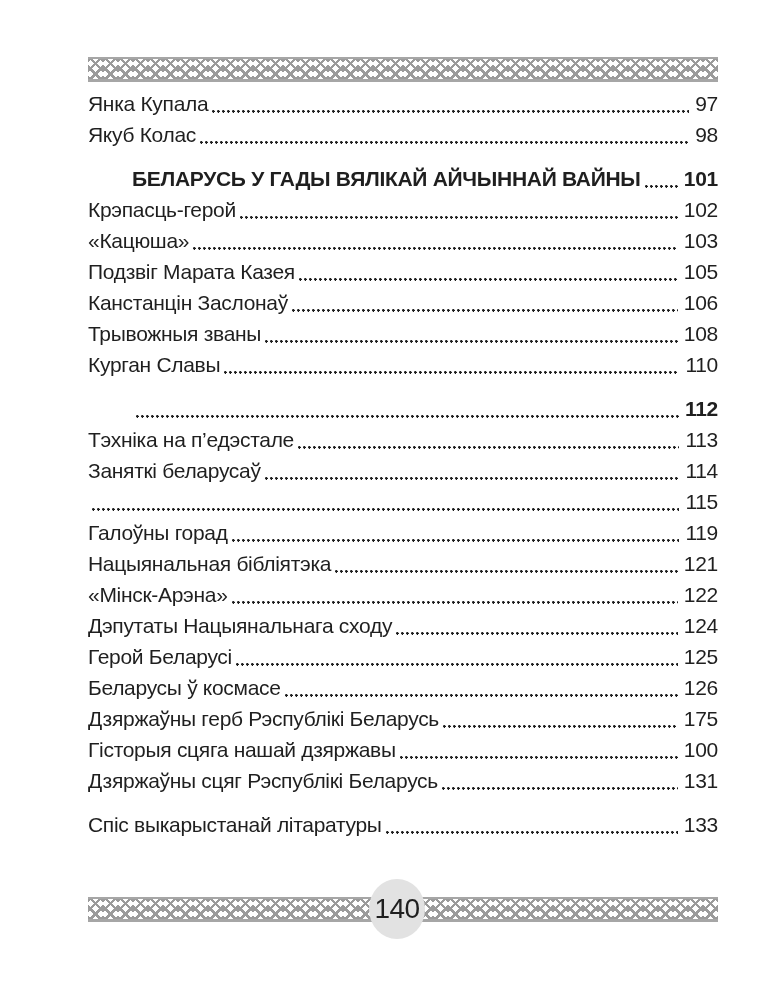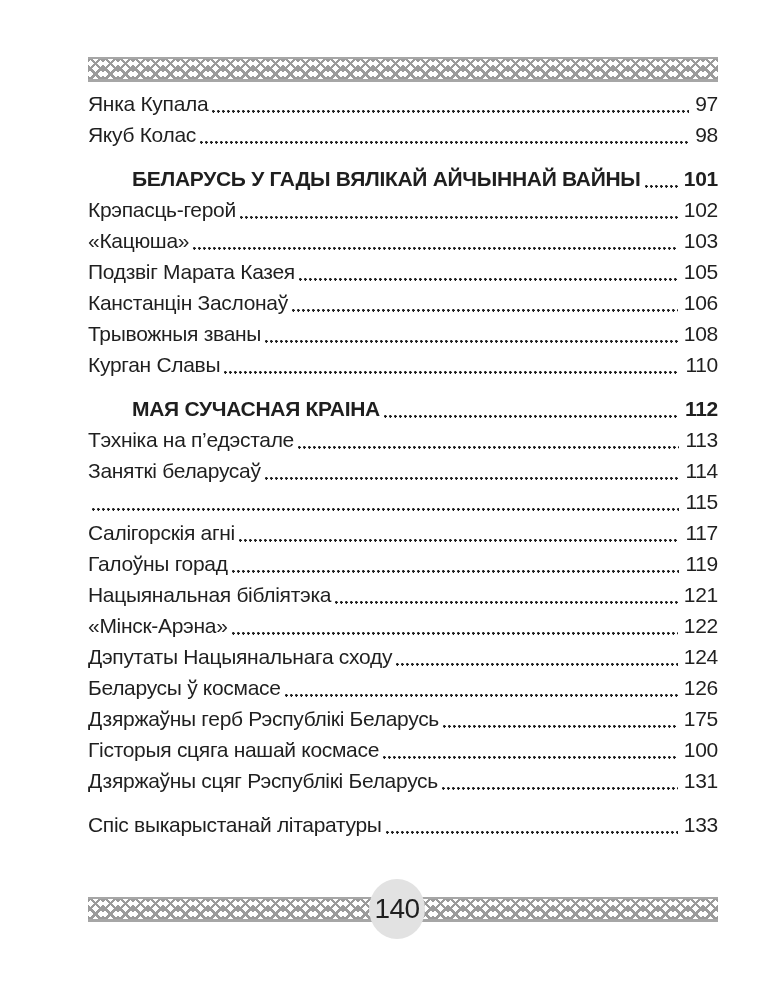--- a/index.html
+++ b/index.html
@@ -121,75 +121,74 @@
         <span class="title">Трывожныя званы</span>
         <span class="dots"></span>
         <span class="pagenum">108</span>
       </div>
       <div class="row">
         <span class="title">Курган Славы</span>
         <span class="dots"></span>
         <span class="pagenum">110</span>
       </div>
       <div class="row bold gap">
-        <span class="title">МАЯ СУЧАСНАЯ КРАІНА</span>
         <span class="dots"></span>
         <span class="pagenum">112</span>
       </div>
       <div class="row">
         <span class="title">Тэхніка на п’едэстале</span>
         <span class="dots"></span>
         <span class="pagenum">113</span>
       </div>
       <div class="row">
         <span class="title">Заняткі беларусаў</span>
         <span class="dots"></span>
         <span class="pagenum">114</span>
       </div>
       <div class="row">
         <span class="dots"></span>
         <span class="pagenum">115</span>
       </div>
       <div class="row">
-        <span class="title">Салігорскія агні</span>
-        <span class="dots"></span>
-        <span class="pagenum">117</span>
-      </div>
-      <div class="row">
         <span class="title">Галоўны горад</span>
         <span class="dots"></span>
         <span class="pagenum">119</span>
       </div>
       <div class="row">
         <span class="title">Нацыянальная бібліятэка</span>
         <span class="dots"></span>
         <span class="pagenum">121</span>
       </div>
       <div class="row">
         <span class="title">«Мінск-Арэна»</span>
         <span class="dots"></span>
         <span class="pagenum">122</span>
       </div>
       <div class="row">
         <span class="title">Дэпутаты Нацыянальнага сходу</span>
         <span class="dots"></span>
         <span class="pagenum">124</span>
       </div>
       <div class="row">
+        <span class="title">Герой Беларусі</span>
+        <span class="dots"></span>
+        <span class="pagenum">125</span>
+      </div>
+      <div class="row">
         <span class="title">Беларусы ў космасе</span>
         <span class="dots"></span>
         <span class="pagenum">126</span>
       </div>
       <div class="row">
         <span class="title">Дзяржаўны герб Рэспублікі Беларусь</span>
         <span class="dots"></span>
         <span class="pagenum">175</span>
       </div>
       <div class="row">
-        <span class="title">Гісторыя сцяга нашай космасе</span>
+        <span class="title">Гісторыя сцяга нашай дзяржавы</span>
         <span class="dots"></span>
         <span class="pagenum">100</span>
       </div>
       <div class="row">
         <span class="title">Дзяржаўны сцяг Рэспублікі Беларусь</span>
         <span class="dots"></span>
         <span class="pagenum">131</span>
       </div>
       <div class="row gap">
         <span class="title">Спіс выкарыстанай літаратуры</span>

